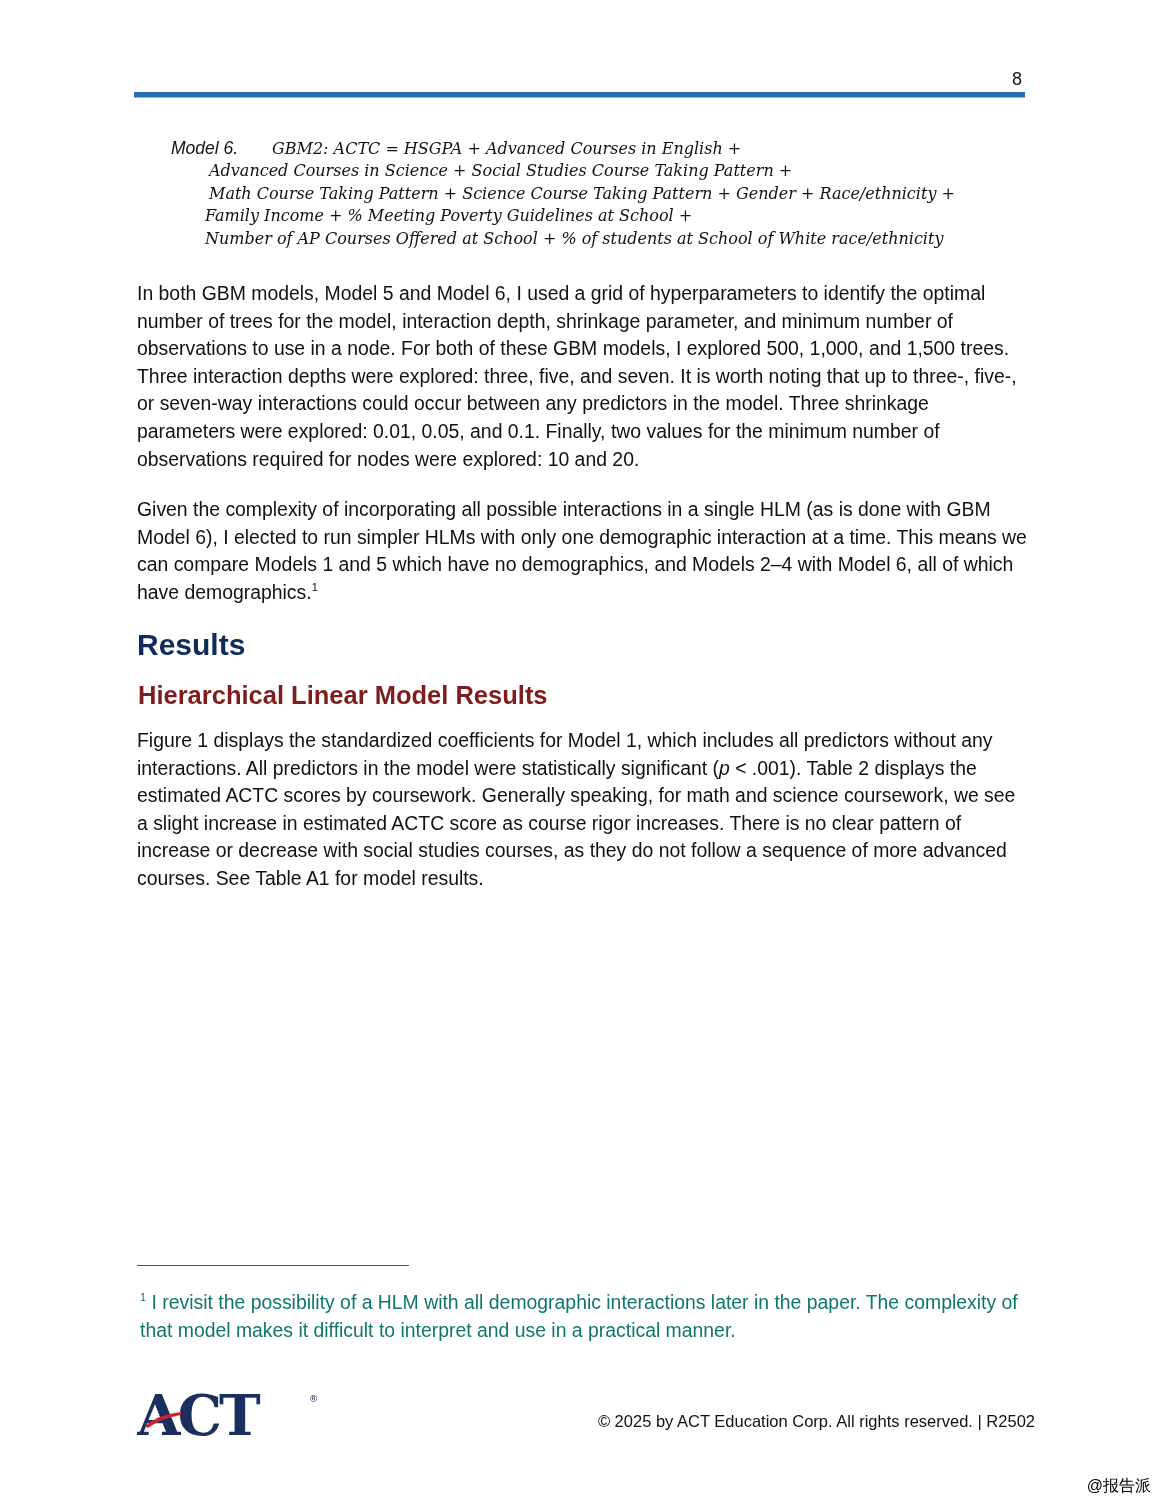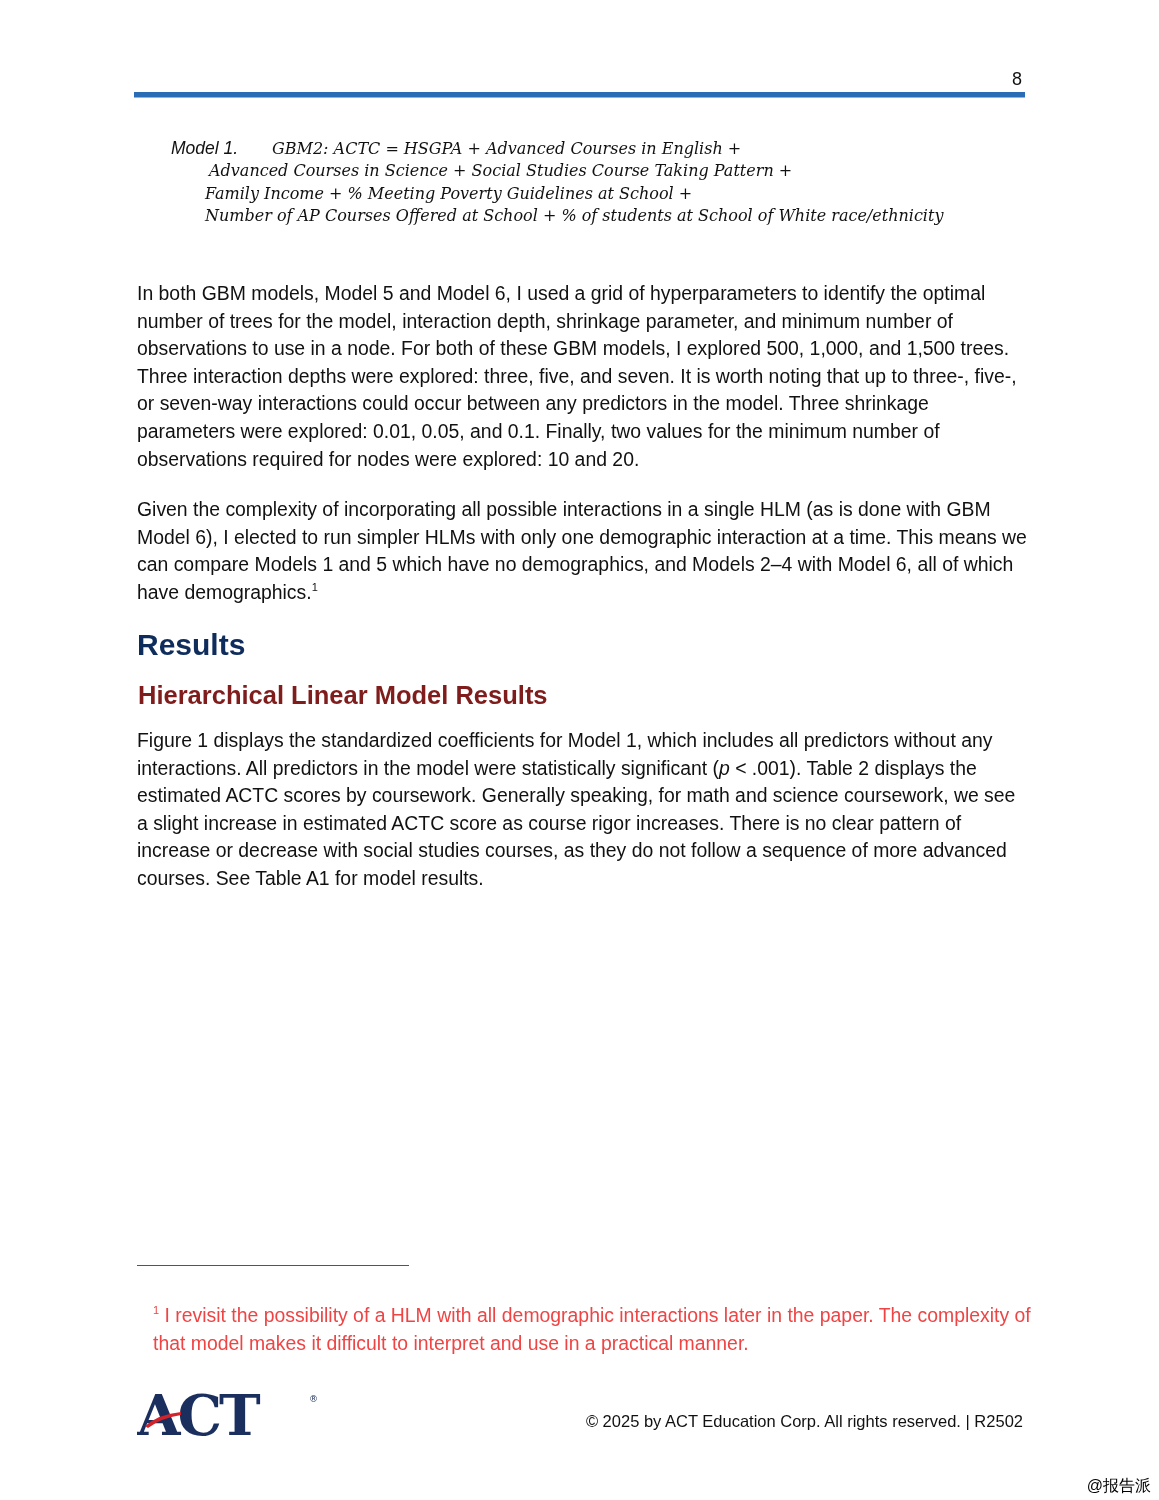--- a/index.html
+++ b/index.html
@@ -44,48 +44,49 @@
     .h2 {
       position: absolute; left: 137px; top: 680px; margin: 1px;
       font-size: 25.5px; font-weight: bold; color: #7f1d1d;
     }
     .fn-rule {
       position: absolute; left: 137px; top: 1265px; width: 272px; height: 1px;
       background: #555;
     }
     .footnote {
       position: absolute; left: 137px; top: 1286px; width: 890px;
-      font-size: 19.4px; line-height: 27.6px; color: #ef4444; margin: 16px;
+      font-size: 19.4px; line-height: 27.6px; color: #0f766e; margin: 3px;
     }
     .footnote sup { vertical-align: 8px; }
     .logo {
       position: absolute; left: 137px; top: 1390px; width: 190px; height: 50px;
     }
     .copyright {
-      position: absolute; right: 136px; top: 1412px;
+      position: absolute; right: 124px; top: 1412px;
       font-size: 16.5px; color: #111;
     }
     .watermark {
       position: absolute; right: 8px; top: 1476px;
       font-size: 16px; color: #000000;
     }
   </style>
 </head>
 <body>
 
 <div class="header">
   <span class="page-num">8</span>
 </div>
 <div class="header-rule"></div>
 
 <div class="equation">
   <div class="eq-line">
-    <span class="model-label">Model 1.</span><span>GBM2: ACTC =  HSGPA  +  Advanced Courses in English +</span>
+    <span class="model-label">Model 6.</span><span>GBM2: ACTC =  HSGPA  +  Advanced Courses in English +</span>
   </div>
   <div class="eq-line indent1">Advanced Courses in Science  +  Social Studies Course Taking Pattern +</div>
+  <div class="eq-line indent1">Math Course Taking Pattern + Science Course Taking Pattern + Gender + Race/ethnicity +</div>
   <div class="eq-line indent2">Family Income + % Meeting Poverty Guidelines at School +</div>
   <div class="eq-line indent2">Number of  AP Courses Offered at School + % of  students at School of  White race/ethnicity</div>
 </div>
 
 <p class="para p1">In both GBM models, Model 5 and Model 6, I used a grid of hyperparameters to identify the optimal number of trees for the model, interaction depth, shrinkage parameter, and minimum number of observations to use in a node. For both of these GBM models, I explored 500, 1,000, and 1,500 trees. Three interaction depths were explored: three, five, and seven. It is worth noting that up to three-, five-, or seven-way interactions could occur between any predictors in the model. Three shrinkage parameters were explored: 0.01, 0.05, and 0.1. Finally, two values for the minimum number of observations required for nodes were explored: 10 and 20.</p>
 
 <p class="para p2"><span>Given the complexity of incorporating all possible interactions in a single HLM (as is done with GBM Model 6), I elected to run simpler HLMs with only one demographic interaction at a time. This means we can compare Models 1 and 5 which have no demographics, and Models 2–4 with Model 6, all of which have demographics.</span><sup>1</sup></p>
 
 <h1 class="h1">Results</h1>
 <h2 class="h2">Hierarchical Linear Model Results</h2>

